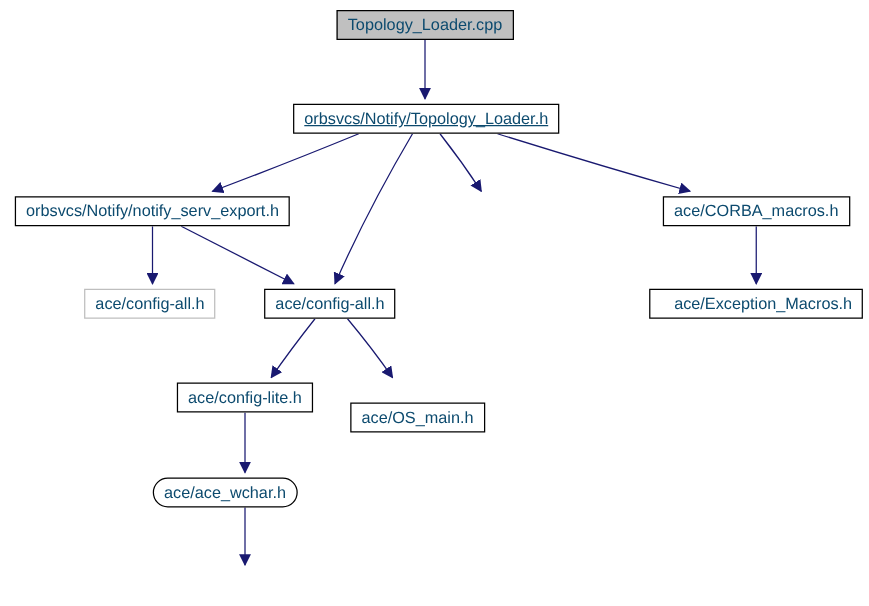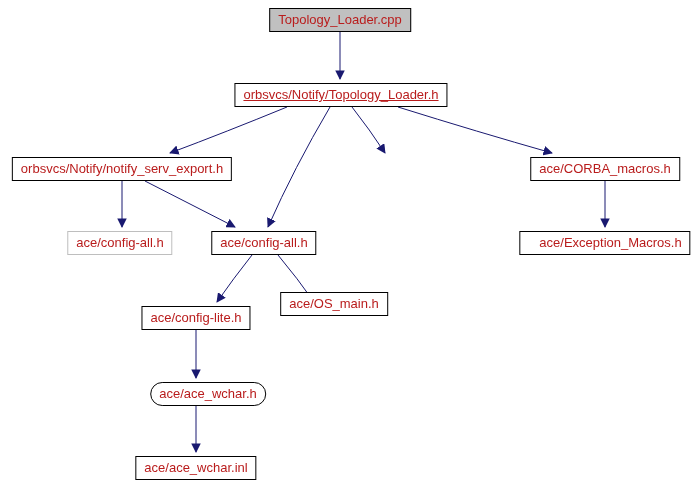--- a/index.html
+++ b/index.html
@@ -25,21 +25,21 @@
   }
   .node {
     position: absolute;
     transform: translateX(-50%);
     box-sizing: border-box;
     height: 24px;
     line-height: 20px;
     padding: 1px 8px;
     background: #ffffff;
     border: 1px solid #000000;
-    color: #b91c1c;
+    color: #0c4a6e;
     font-size: 13px;
     white-space: nowrap;
     text-align: center;
     cursor: pointer;
   }
   .node.root {
     background: #c0c0c0;
     cursor: default;
   }
   .node.undoc {
@@ -84,19 +84,18 @@
   <div class="node" style="left:605px; top:157px;">ace/CORBA_macros.h</div>
 
   <div class="node undoc" style="left:120px; top:231px;">ace/config-all.h</div>
 
   <div class="node" style="left:264px; top:231px;">ace/config-all.h</div>
 
   <div class="node" style="left:605px; top:231px;padding-left:19px;">ace/Exception_Macros.h</div>
 
   <div class="node" style="left:196px; top:306px;">ace/config-lite.h</div>
 
-  <div class="node" style="left:334px; top:292px;">ace/OS_main.h</div>
+  <div class="node" style="left:334px; top:322px;">ace/OS_main.h</div>
 
-  <div class="node" style="left:208px; top:382px;border-radius:12px;">ace/ace_wchar.h</div>
+  <div class="node" style="left:180px; top:382px;border-radius:12px;">ace/ace_wchar.h</div>
 
-  <div class="node" style="left:196px; top:456px;">ace/ace_wchar.inl</div>
 
 </div>
 
 </body></html>

